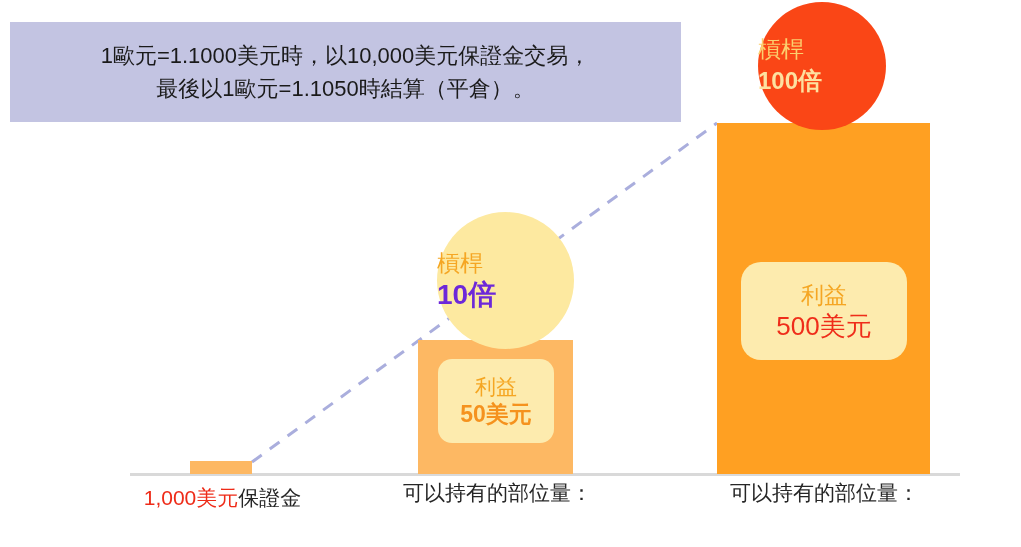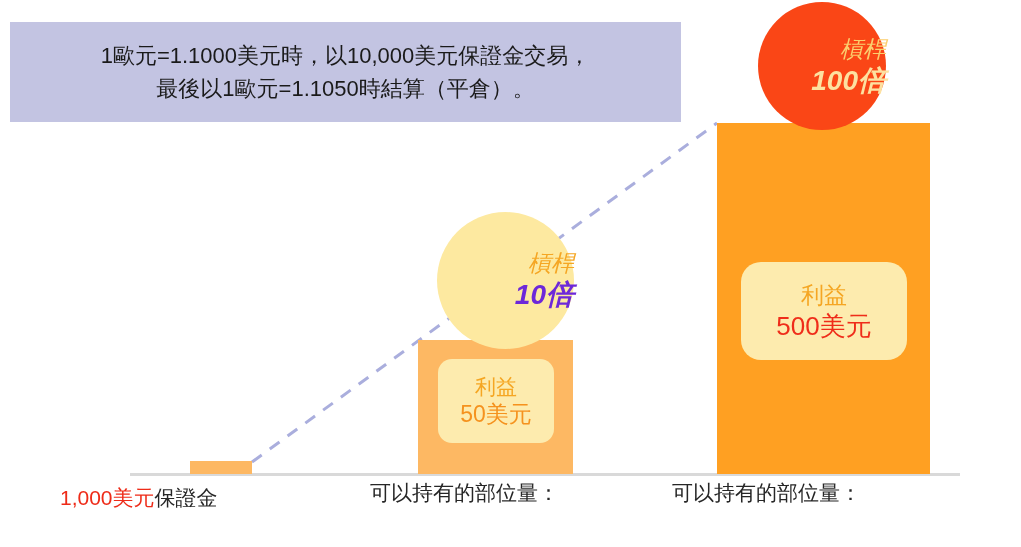--- a/index.html
+++ b/index.html
@@ -109,21 +109,21 @@
   #profit-mid .p-label {
     color: #f5a623;
     font-size: 21px;
     line-height: 26px;
     font-weight: 400;
   }
   #profit-mid .p-value {
     color: #f5921e;
     font-size: 23px;
     line-height: 29px;
-    font-weight: 400;
+    font-weight: 700;
   }
   #profit-large {
     left: 24px;
     top: 139px;
     width: 166px;
     height: 98px;
     border-radius: 20px;
   }
   #profit-large .p-label {
     color: #f5a623;
@@ -137,24 +137,23 @@
     line-height: 33px;
     font-weight: 400;
   }
 
   
   .circle {
     position: absolute;
     border-radius: 50%;
     display: flex;
     flex-direction: column;
-    align-items: flex-end;
+    align-items: flex-start;
     justify-content: center;
     text-align: center;
-    font-style: italic;
   }
   #circle-10 {
     left: 437px;
     top: 212px;
     width: 137px;
     height: 137px;
     background: #fde9a0;
   }
   #circle-10 .c-label {
     color: #f5a623;
@@ -176,28 +175,29 @@
     background: #fa4616;
   }
   #circle-100 .c-label {
     color: #fbcf6e;
     font-size: 23px;
     line-height: 29px;
     font-weight: 400;
   }
   #circle-100 .c-value {
     color: #fde1a0;
-    font-size: 28px;
+    font-size: 24px;
     line-height: 34px;
     font-weight: 700;
   }
 
   
   .caption {
     position: absolute;
+    text-align: center;
     font-size: 21px;
     line-height: 28px;
     color: #262626;
     white-space: nowrap;
   }
   #caption-left {
     left: 60px;
     top: 484px;
     width: 325px;
   }

